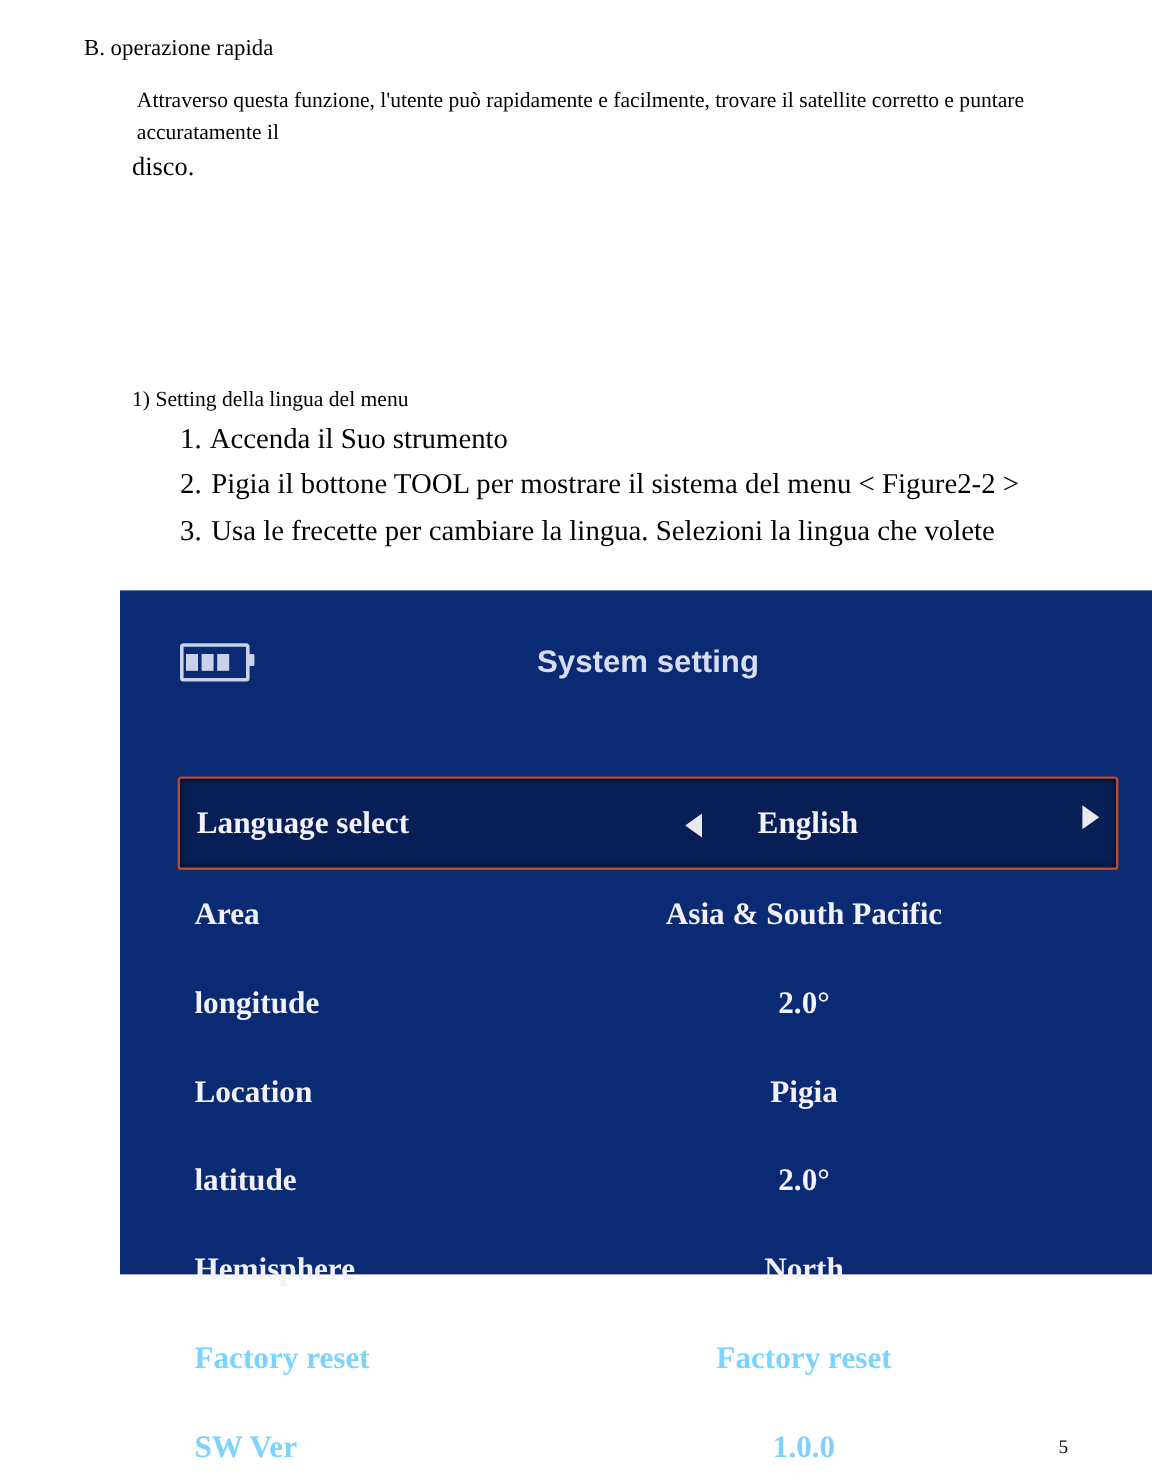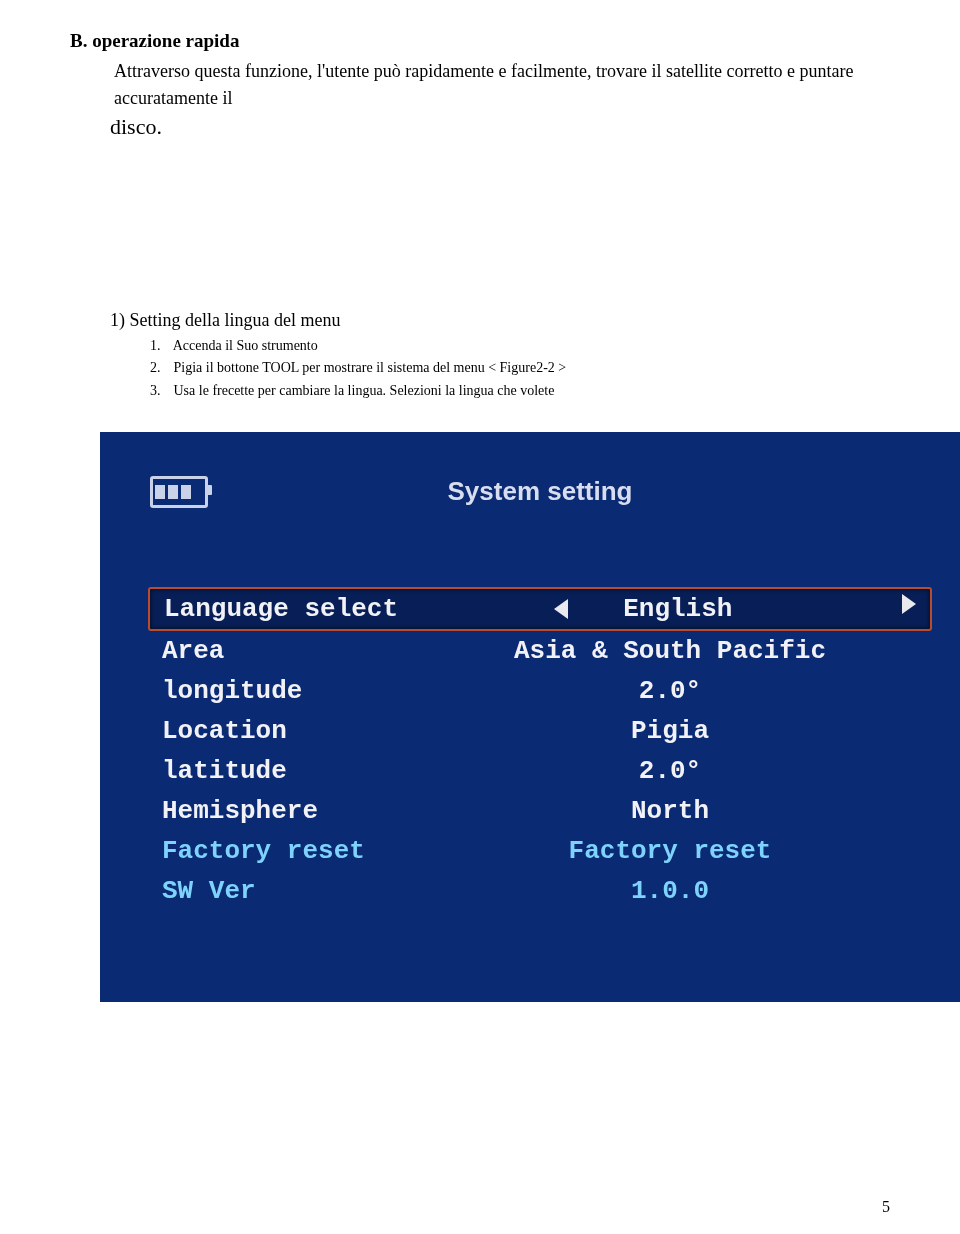--- a/index.html
+++ b/index.html
@@ -11,43 +11,43 @@
     width: 960px;
   }
   .page {
     padding: 30px 70px 30px 70px;
     box-sizing: border-box;
     width: 960px;
     position: relative;
     min-height: 1234px;
   }
   .section-title {
-    font-weight: bold;
+    font-weight: normal;
     font-size: 19px;
-    margin-bottom: 6px;
+    margin-bottom: 18px;
   }
   .para {
     font-size: 18px;
     line-height: 1.5;
     margin-left: 44px;
     margin-right: 10px;
   }
   .disco {
     font-size: 22px;
     margin-left: 40px;
     margin-top: 2px;
   }
   .subheading {
     font-size: 18px;
     margin-top: 170px;
     margin-left: 40px;
   }
   .steps {
     margin-left: 80px;
-    font-size: 14px;
+    font-size: 24px;
     line-height: 1.6;
     margin-top: 4px;
   }
   .step-row { }
   .step-num { display: inline-block; width: 20px; }
   .screenshot {
     margin: 30px 0 0 30px;
     width: 880px;
     height: 570px;
     background: #0a2a73;
@@ -90,24 +90,24 @@
   .settings-panel {
     position: absolute;
     top: 155px;
     left: 48px;
     right: 48px;
   }
   .row {
     display: flex;
     align-items: center;
     font-size: 26px;
-    padding: 5px 14px;
+    padding: 22px 14px;
     color: #f2f2f6;
     font-weight: bold;
-    font-family: Liberation Mono, monospace;
+    font-family: Liberation Serif, serif;
   }
   .row.dim { color: #7dd3fc; }
   .row .label {
     flex: 0 0 260px;
   }
   .row .value {
     flex: 1;
     text-align: center;
     position: relative;
   }

